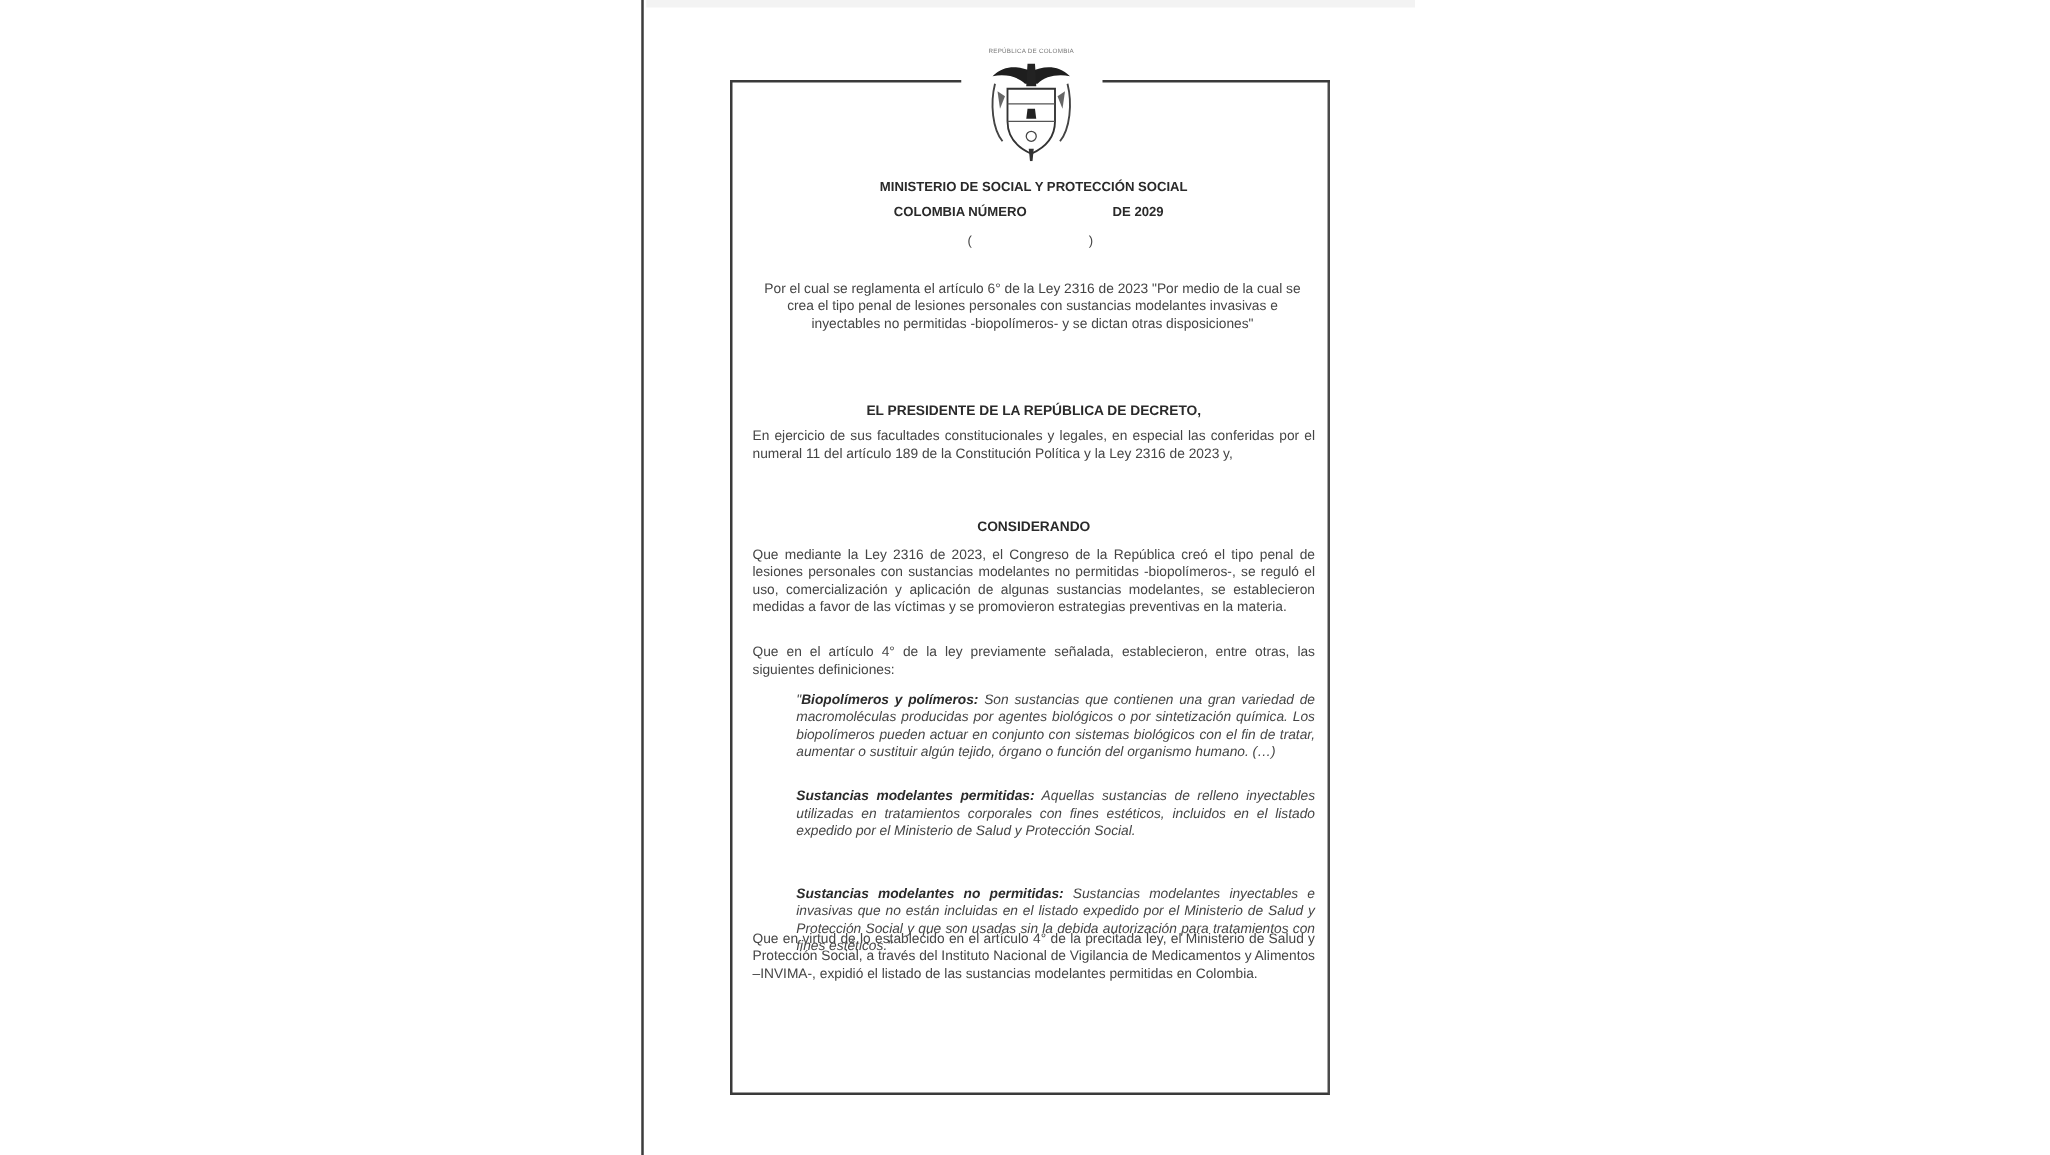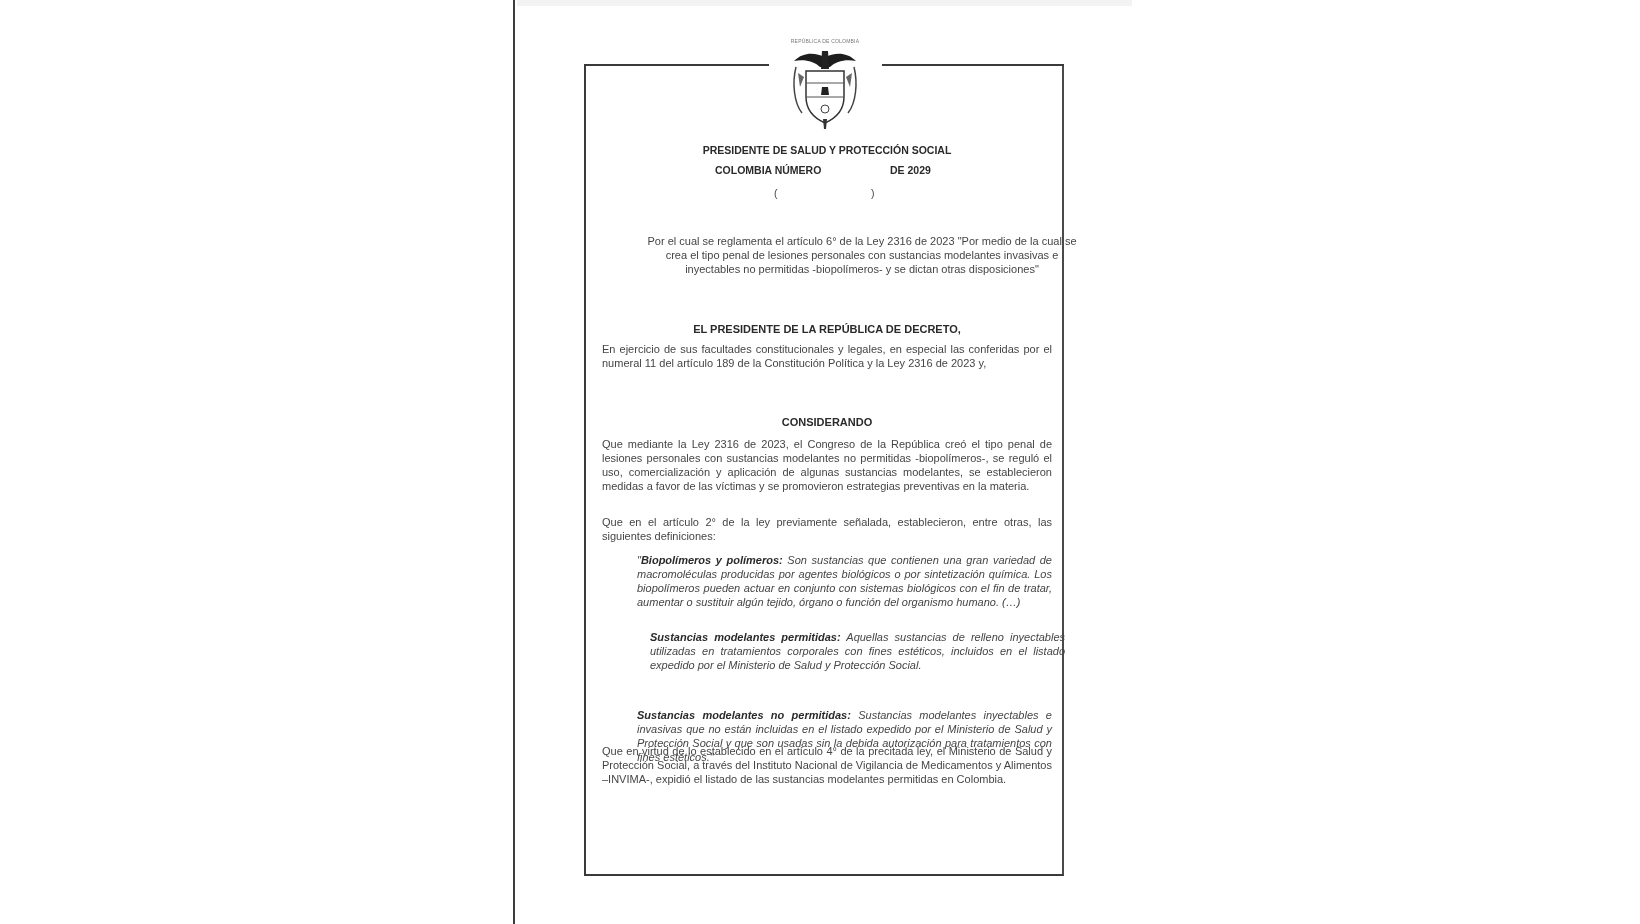--- a/index.html
+++ b/index.html
@@ -47,28 +47,28 @@
   .center { text-align: center; }
   .bold { font-weight: bold; color: #2a2a2a; }
   .justify { text-align: justify; }
   .hdr-ministry { position: absolute; top: 3px; left: 0; width: 450px; font-size: 10.5px; }
   .hdr-decree { position: absolute; top: 23px; left: 0; width: 450px; font-size: 10.5px; }
   .hdr-decree .lbl { position: absolute; left: 113px; }
   .hdr-decree .yr { position: absolute; left: 288px; }
   .hdr-parens { position: absolute; top: 46px; left: 0; width: 450px; font-size: 10.5px; }
   .hdr-parens .lp { position: absolute; left: 172px; }
   .hdr-parens .rp { position: absolute; left: 269px; }
-  .epigraph { position: absolute; top: 94px; left: 6px; width: 436px; font-size: 11px; line-height: 14px; margin-left: 36px; }
+  .epigraph { position: absolute; top: 84px; left: 6px; width: 436px; font-size: 11px; line-height: 14px; }
   .president { position: absolute; top: 182px; left: 0; width: 450px; font-size: 11px; }
   .powers { position: absolute; top: 202px; left: 0; width: 450px; }
   .considerando { position: absolute; top: 275px; left: 0; width: 450px; font-size: 11px; }
   .para1 { position: absolute; top: 297px; left: 0; width: 450px; }
   .para2 { position: absolute; top: 375px; left: 0; width: 450px; }
   .quote1 { position: absolute; top: 413px; left: 35px; width: 415px; font-style: italic; }
-  .quote2 { position: absolute; top: 490px; left: 48px; width: 415px; font-style: italic; }
+  .quote2 { position: absolute; top: 490px; left: 35px; width: 415px; font-style: italic; }
   .quote3 { position: absolute; top: 539px; left: 35px; width: 415px; font-style: italic; margin-top: 29px; }
   .para3 { position: absolute; top: 604px; left: 0; width: 450px; }
   .term { font-weight: bold; font-style: italic; color: #2a2a2a; }
 </style>
 </head>
 <body>
 
 <div class="viewer-divider"></div>
 <div class="page"></div>
 <div class="top-strip"></div>
@@ -92,39 +92,39 @@
 
     <path d="M10 20 C6 36, 8 56, 16 66" fill="none" stroke="#444" stroke-width="1.5"></path>
     <path d="M68 20 C72 36, 70 56, 62 66" fill="none" stroke="#444" stroke-width="1.5"></path>
     <path d="M12 26 L18 30 L14 40 Z" fill="#666"></path>
     <path d="M66 26 L60 30 L64 40 Z" fill="#666"></path>
     <path d="M37 72 L41 72 L40 82 L38 82 Z" fill="#333"></path>
   </svg>
 </div>
 
 <div class="doc">
-  <div class="hdr-ministry center bold">PRESIDENTE DE SALUD Y PROTECCIÓN SOCIAL</div>
+  <div class="hdr-ministry center bold">MINISTERIO DE SOCIAL Y PROTECCIÓN SOCIAL</div>
   <div class="hdr-decree bold">
     <span class="lbl">COLOMBIA NÚMERO</span>
     <span class="yr">DE  2029</span>
   </div>
   <div class="hdr-parens">
     <span class="lp">(</span>
     <span class="rp">)</span>
   </div>
 
   <div class="epigraph center">Por el cual se reglamenta el artículo 6° de la Ley 2316 de 2023 "Por medio de la cual se crea el tipo penal de lesiones personales con sustancias modelantes invasivas e inyectables no permitidas -biopolímeros- y se dictan otras disposiciones"</div>
 
   <div class="president center bold">EL PRESIDENTE DE LA REPÚBLICA DE DECRETO,</div>
   <div class="powers justify">En ejercicio de sus facultades constitucionales y legales, en especial las conferidas por el numeral 11 del artículo 189 de la Constitución Política y la Ley 2316 de 2023 y,</div>
 
   <div class="considerando center bold">CONSIDERANDO</div>
 
   <div class="para1 justify">Que mediante la Ley 2316 de 2023, el Congreso de la República creó el tipo penal de lesiones personales con sustancias modelantes no permitidas -biopolímeros-, se reguló el uso, comercialización y aplicación de algunas sustancias modelantes, se establecieron medidas a favor de las víctimas y se promovieron estrategias preventivas en la materia.</div>
-  <div class="para2 justify">Que en el artículo 2° de la ley previamente señalada, establecieron, entre otras, las siguientes definiciones:</div>
+  <div class="para2 justify">Que en el artículo 4° de la ley previamente señalada, establecieron, entre otras, las siguientes definiciones:</div>
 
   <div class="quote1 justify"><span>"</span><span class="term">Biopolímeros y polímeros:</span><span> Son sustancias que contienen una gran variedad de macromoléculas producidas por agentes biológicos o por sintetización química. Los biopolímeros pueden actuar en conjunto con sistemas biológicos con el fin de tratar, aumentar o sustituir algún tejido, órgano o función del organismo humano. (…)</span></div>
 
   <div class="quote2 justify"><span class="term">Sustancias modelantes permitidas:</span><span> Aquellas sustancias de relleno inyectables utilizadas en tratamientos corporales con fines estéticos, incluidos en el listado expedido por el Ministerio de Salud y Protección Social.</span></div>
 
   <div class="quote3 justify"><span class="term">Sustancias modelantes no permitidas:</span><span> Sustancias modelantes inyectables e invasivas que no están incluidas en el listado expedido por el Ministerio de Salud y Protección Social y que son usadas sin la debida autorización para tratamientos con fines estéticos."</span></div>
 
   <div class="para3 justify">Que en virtud de lo establecido en el artículo 4° de la precitada ley, el Ministerio de Salud y Protección Social, a través del Instituto Nacional de Vigilancia de Medicamentos y Alimentos –INVIMA-, expidió el listado de las sustancias modelantes permitidas en Colombia.</div>
 </div>
 

